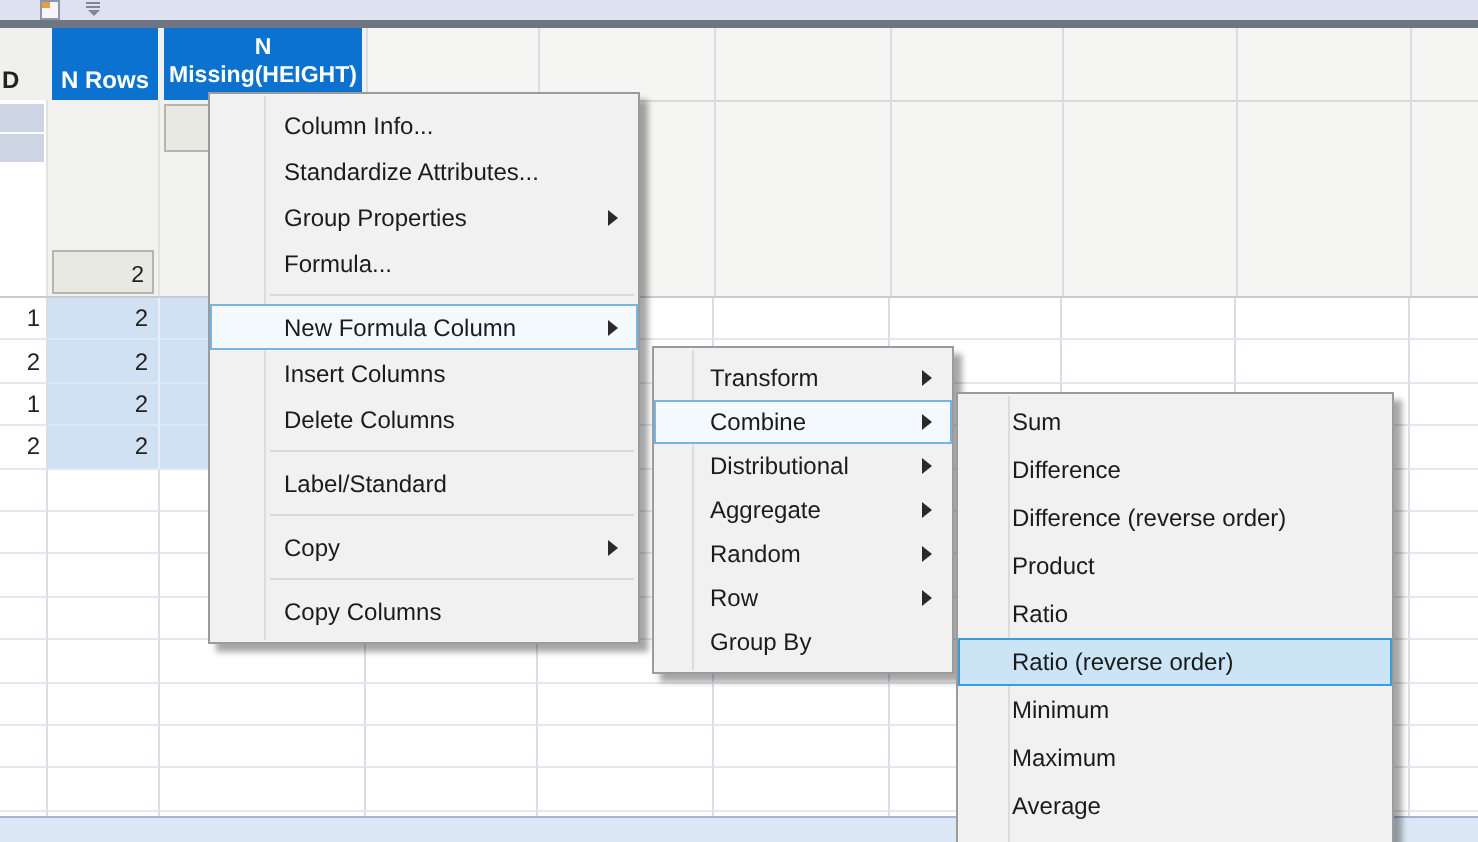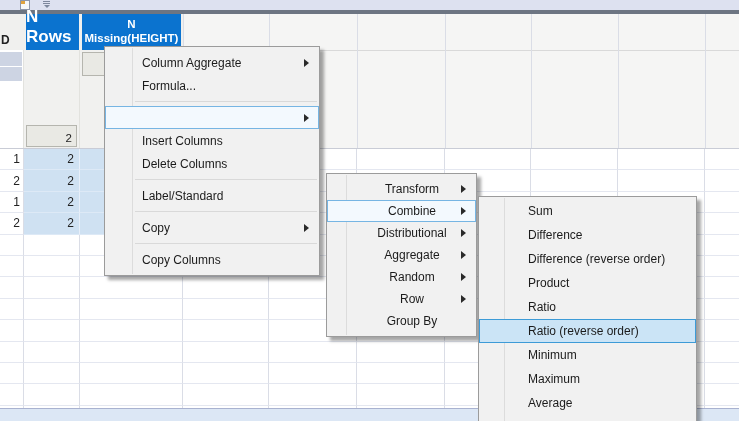--- a/index.html
+++ b/index.html
@@ -18,21 +18,21 @@
   .darkbar{position:absolute;left:0;top:10px;width:739px;height:4px;background:#6d7582;}
 
   
   .tablearea{position:absolute;left:0;top:14px;width:739px;height:407px;background:#fff;}
   .hdrband{position:absolute;left:0;top:0;width:739px;height:36px;background:#f0f0ee;}
   .hdrband-right{position:absolute;left:183px;top:0;width:556px;height:36px;background:#f5f5f4;}
   .hdr-d{position:absolute;left:0;top:0;width:23px;height:36px;box-sizing:border-box;
          display:flex;align-items:flex-end;padding:0 0 3px 1px;font-size:12px;font-weight:bold;color:#222;}
   .hdr-blue{position:absolute;top:0;height:36px;background:#0b73cf;color:#fff;font-weight:bold;
             box-sizing:border-box;display:flex;align-items:flex-end;justify-content:center;}
-  .hdr-nrows{left:26px;width:53px;font-size:17px;padding-bottom:3px;}
+  .hdr-nrows{left:26px;width:53px;font-size:12px;padding-bottom:3px;}
   .hdr-nmissing{left:82px;width:99px;font-size:11.5px;flex-direction:column;align-items:center;
                 padding-bottom:2px;line-height:14px;white-space:nowrap;overflow:hidden;}
 
   .tallrow{position:absolute;left:0;top:36px;width:739px;height:98px;}
   .tall-mid{position:absolute;left:24px;top:0;width:159px;height:98px;background:#f1f1ef;}
   .tall-right{position:absolute;left:183px;top:0;width:556px;height:98px;background:#f5f5f4;
               border-top:1px solid #d9d9d9;box-sizing:border-box;}
   .dcellA,.dcellB{position:absolute;left:0;width:22px;height:14px;background:#cdd4e3;}
   .dcellA{top:2px;} .dcellB{top:17px;}
   .graycell-missing{position:absolute;left:82px;top:2px;width:99px;height:24px;background:#e9e9e4;
@@ -58,24 +58,24 @@
 
   
   .menu{position:absolute;background:#f1f1f1;border:1px solid #9b9b9b;box-sizing:border-box;
         box-shadow:4px 4px 3px rgba(0,0,0,0.35);}
   .gutter{position:absolute;top:1px;bottom:1px;width:1px;background:#dcdcdc;}
   #menu1{left:104px;top:46px;width:216px;padding:4px 0;z-index:10;}
   #menu1 .gutter{left:27px;}
   #menu1 .mitem{height:23px;padding-left:36px;padding-right:8px;}
   #menu2{left:326px;top:173px;width:151px;padding:4px 0;z-index:11;}
   #menu2 .gutter{left:19px;}
-  #menu2 .mitem{height:22px;padding-left:27px;padding-right:6px;justify-content:center;}
+  #menu2 .mitem{height:22px;padding-left:27px;padding-right:6px;}
   #menu3{left:478px;top:196px;width:219px;padding:2px 0;z-index:12;}
   #menu3 .gutter{left:25px;}
-  #menu3 .mitem{height:24px;padding-left:48px;padding-right:8px;}
+  #menu3 .mitem{height:24px;padding-left:26px;padding-right:8px;}
   .mitem{position:relative;display:flex;align-items:center;font-size:12px;color:#1b1b1b;
          border:1px solid transparent;box-sizing:border-box;white-space:nowrap;}
   .mitem.open{background:#f3f9fe;border-color:#76b5e3;}
   .mitem.hover{background:#cbe4f6;border-color:#3d9bd7;}
   .marrow{position:absolute;right:9px;top:50%;margin-top:-4px;width:0;height:0;
           border-left:5px solid #2a2a2a;border-top:4px solid transparent;border-bottom:4px solid transparent;}
   .msep{height:1px;background:#d9d9d9;margin:4px 2px 4px 30px;}
 </style>
 </head>
 <body>
@@ -275,28 +275,35 @@
           <div class="tc c9"></div>
         </div>
       </div>
   </div>
 
   <div class="statusbar"></div>
 
   <div class="menu" id="menu1">
       <div class="gutter"></div>
       <div class="mitem">
-        <span>Column Aggregate</span>
+        <span>Column Info...</span>
+      </div>
+      <div class="mitem">
+        <span>Standardize Attributes...</span>
+      </div>
+      <div class="mitem">
+        <span>Group Properties</span>
         <span class="marrow"></span>
       </div>
       <div class="mitem">
         <span>Formula...</span>
       </div>
       <div class="msep"></div>
       <div class="mitem open">
+        <span>New Formula Column</span>
         <span class="marrow"></span>
       </div>
       <div class="mitem">
         <span>Insert Columns</span>
       </div>
       <div class="mitem">
         <span>Delete Columns</span>
       </div>
       <div class="msep"></div>
       <div class="mitem">

